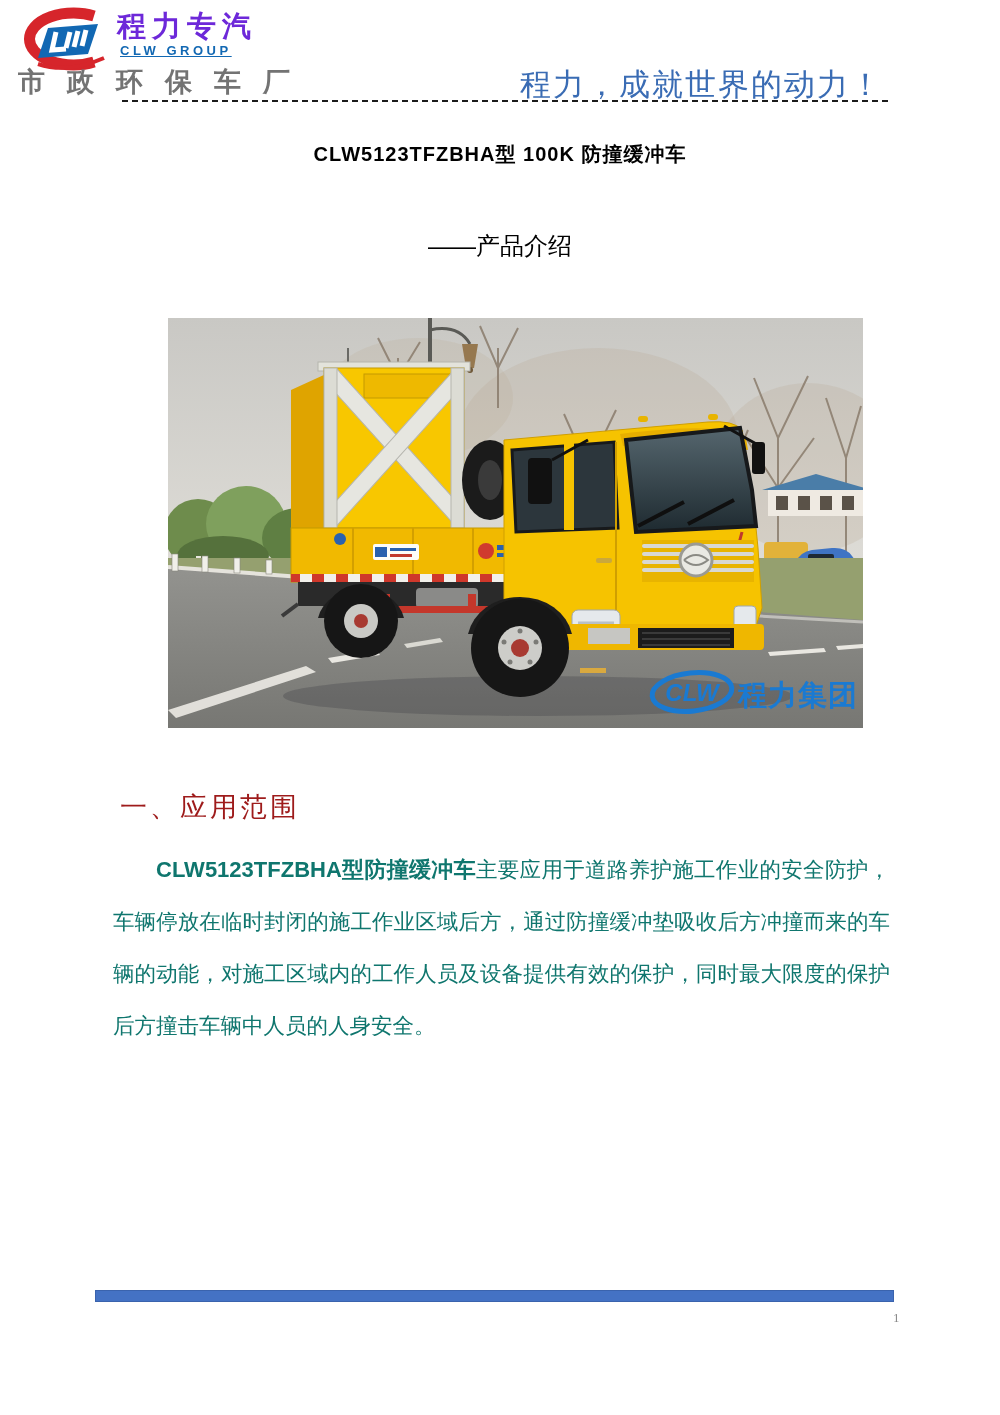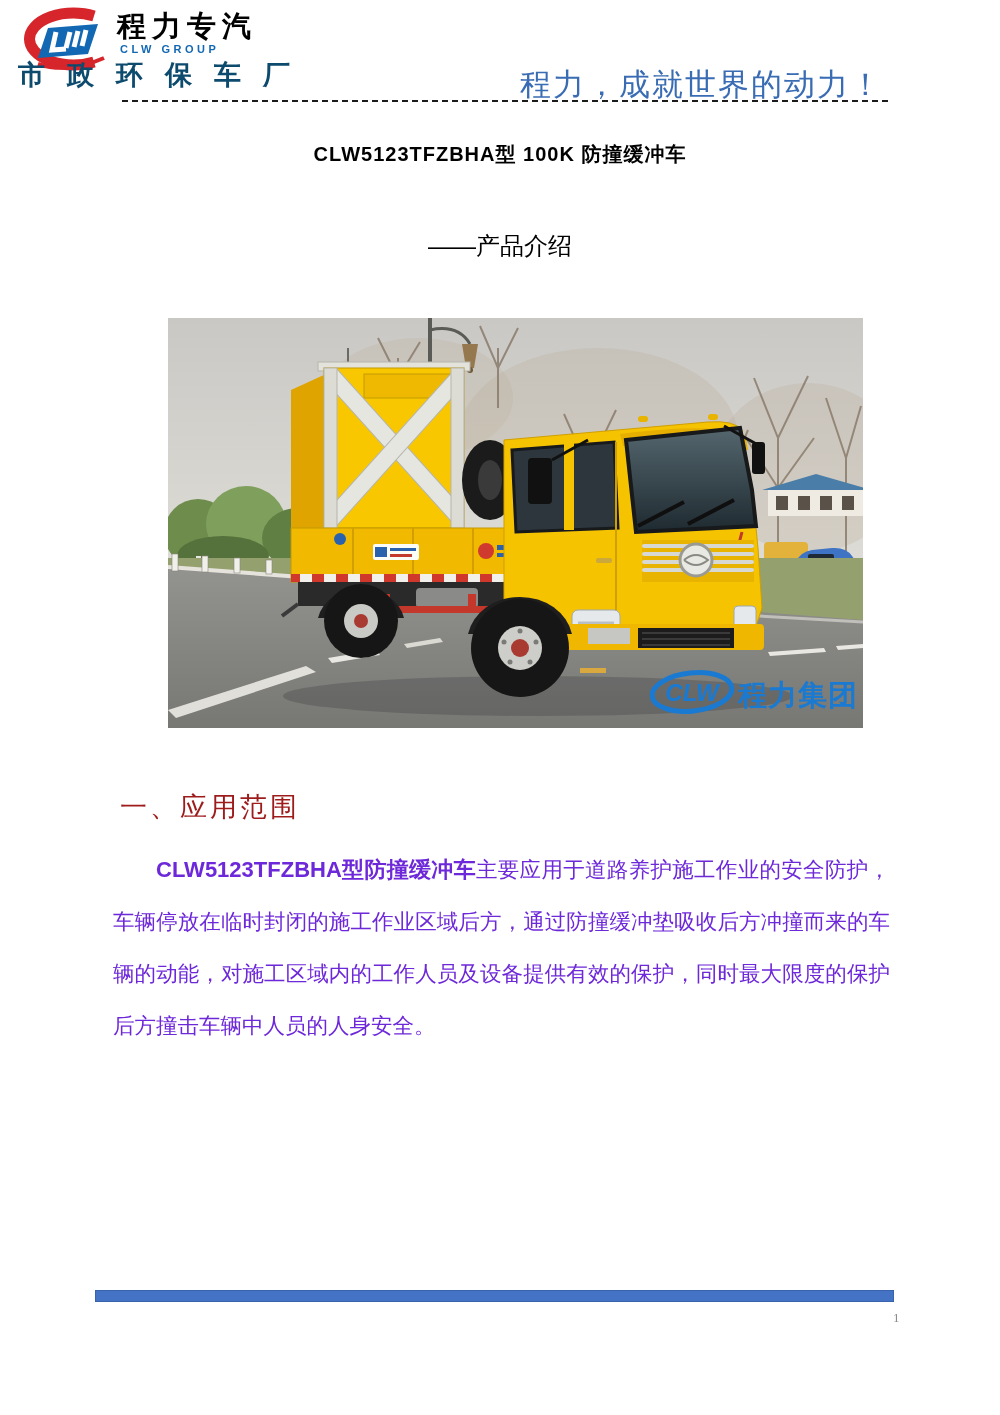--- a/index.html
+++ b/index.html
@@ -2,45 +2,45 @@
 <html><head>
 <meta charset="utf-8">
 <style>
   html,body{margin:0;padding:0;background:#ffffff;}
   .page{position:relative;width:1000px;height:1415px;background:#fff;overflow:hidden;
         font-family:"Liberation Sans",sans-serif;}
 
   
   .logo-swoosh{position:absolute;left:8px;top:6px;}
   .brand-cn{position:absolute;left:117px;top:12px;font-size:29px;font-weight:bold;
-            color:#000000;letter-spacing:6px;line-height:1;white-space:nowrap;}
-  .brand-en{position:absolute;left:120px;top:43px;font-size:11px;font-weight:bold;
-            color:#1268B3;letter-spacing:3.5px;white-space:nowrap;}
-  .factory{position:absolute;left:18px;top:62px;font-size:27px;font-weight:bold;
-           color:#0c4a6e;letter-spacing:22px;line-height:1;white-space:nowrap;}
+            color:#6d28d9;letter-spacing:6px;line-height:1;white-space:nowrap;}
+  .brand-en{position:absolute;left:120px;top:43px;font-size:13px;font-weight:bold;
+            color:#1268B3;letter-spacing:3.5px;white-space:nowrap;text-decoration:underline;}
+  .factory{position:absolute;left:18px;top:69px;font-size:27px;font-weight:bold;
+           color:#737373;letter-spacing:22px;line-height:1;white-space:nowrap;}
   .slogan{position:absolute;left:520px;top:64px;font-family:"Liberation Serif",serif;
           font-size:31px;color:#3A6CB4;letter-spacing:2px;white-space:nowrap;}
   .divider{position:absolute;left:122px;top:100px;width:766px;height:0;
            border-top:2px dashed #1b1b1b;}
 
   
   .doc-title{position:absolute;left:0;top:141px;width:1000px;text-align:center;
              font-size:20px;font-weight:bold;color:#000;letter-spacing:1px;}
   .doc-subtitle{position:absolute;left:0;top:230px;width:1000px;text-align:center;
                 font-size:24px;color:#000;}
 
   
   .photo{position:absolute;left:168px;top:318px;width:695px;height:516px;overflow:hidden;}
 
   
   .section-heading{position:absolute;left:120px;top:789px;font-size:27px;font-weight:normal;
                    color:#9E1B1B;letter-spacing:3px;}
   .body-text{position:absolute;left:113px;top:844px;width:777px;
              font-family:"Liberation Serif",serif;font-size:21.5px;line-height:52px;
-             color:#6d28d9;text-align:justify;}
+             color:#0f766e;text-align:justify;}
   .body-text p{margin:0;text-indent:43px;}
   .body-text .para2{margin-top:8px;}
   .lead{font-family:"Liberation Sans",sans-serif;font-weight:bold;font-size:22px;}
 
   
   .footer-bar{position:absolute;left:95px;top:1290px;width:797px;height:10px;
               background:#4472C4;border:1px solid #3a63ad;}
   .page-num{position:absolute;left:893px;top:1310px;font-family:"Liberation Serif",serif;
             font-size:13px;color:#8a8a8a;}
 </style>

